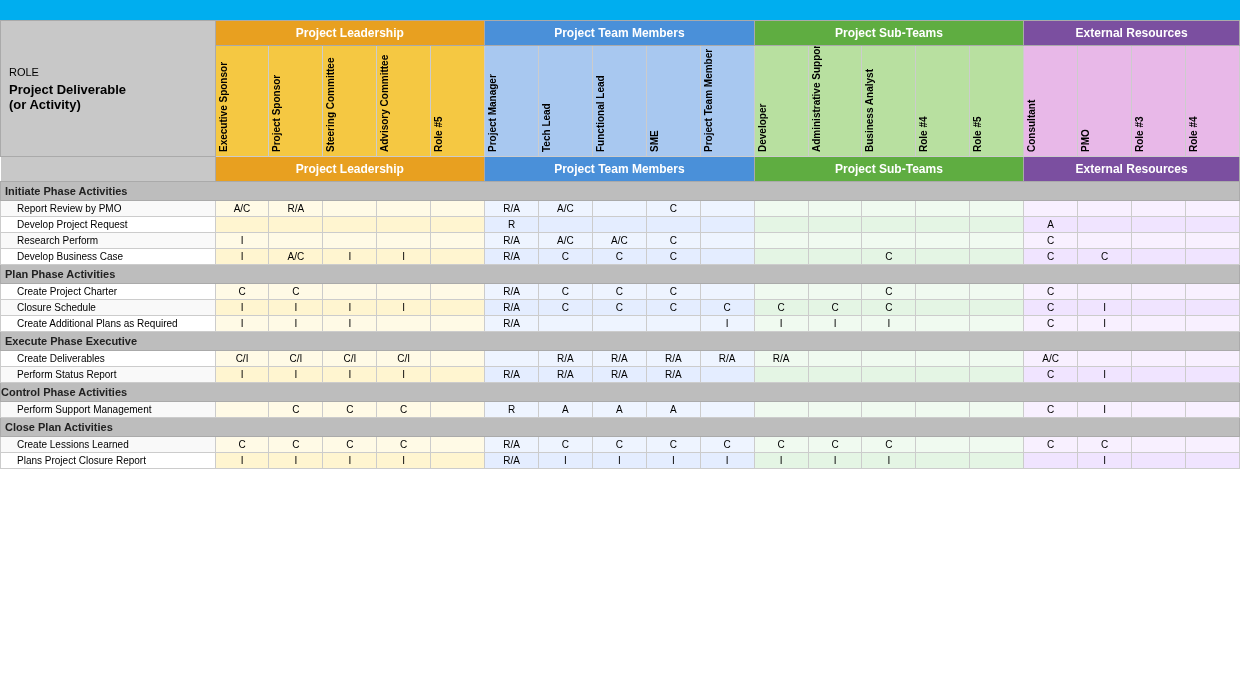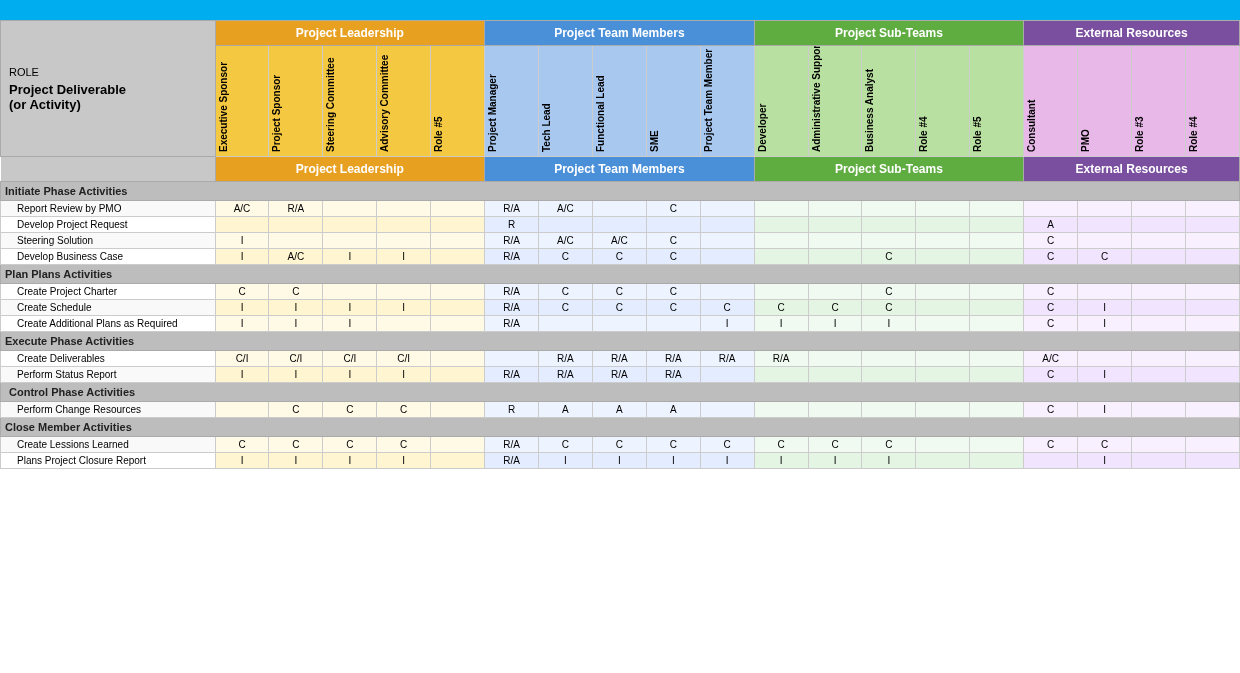--- a/index.html
+++ b/index.html
@@ -260,21 +260,21 @@
           <td style="background: rgb(228, 245, 228);"></td>
           <td style="background: rgb(228, 245, 228);"></td>
           <td style="background: rgb(228, 245, 228);"></td>
           <td style="background: rgb(228, 245, 228);"></td>
           <td style="background: rgb(240, 228, 255);">A</td>
           <td style="background: rgb(240, 228, 255);"></td>
           <td style="background: rgb(240, 228, 255);"></td>
           <td style="background: rgb(240, 228, 255);"></td>
         </tr>
         <tr class="data-row activity-row">
-          <td class="activity-name">Steering Solution</td>
+          <td class="activity-name">Research Perform</td>
           <td style="background: rgb(255, 250, 230);">I</td>
           <td style="background: rgb(255, 250, 230);"></td>
           <td style="background: rgb(255, 250, 230);"></td>
           <td style="background: rgb(255, 250, 230);"></td>
           <td style="background: rgb(255, 250, 230);"></td>
           <td style="background: rgb(238, 244, 255);">R/A</td>
           <td style="background: rgb(238, 244, 255);">A/C</td>
           <td style="background: rgb(238, 244, 255);">A/C</td>
           <td style="background: rgb(238, 244, 255);">C</td>
           <td style="background: rgb(238, 244, 255);"></td>
@@ -304,21 +304,21 @@
           <td style="background: rgb(228, 245, 228);"></td>
           <td style="background: rgb(228, 245, 228);">C</td>
           <td style="background: rgb(228, 245, 228);"></td>
           <td style="background: rgb(228, 245, 228);"></td>
           <td style="background: rgb(240, 228, 255);">C</td>
           <td style="background: rgb(240, 228, 255);">C</td>
           <td style="background: rgb(240, 228, 255);"></td>
           <td style="background: rgb(240, 228, 255);"></td>
         </tr>
         <tr class="section-row">
-          <td colspan="20" style="font-weight: bold; font-size: 11px; padding-left: 4px;">Plan Plans Activities</td>
+          <td colspan="20" style="font-weight: bold; font-size: 11px; padding-left: 4px;">Plan Phase Activities</td>
         </tr>
         <tr class="data-row activity-row">
           <td class="activity-name">Create Project Charter</td>
           <td style="background: rgb(255, 250, 230);">C</td>
           <td style="background: rgb(255, 250, 230);">C</td>
           <td style="background: rgb(255, 250, 230);"></td>
           <td style="background: rgb(255, 250, 230);"></td>
           <td style="background: rgb(255, 250, 230);"></td>
           <td style="background: rgb(238, 244, 255);">R/A</td>
           <td style="background: rgb(238, 244, 255);">C</td>
@@ -329,21 +329,21 @@
           <td style="background: rgb(240, 250, 240);"></td>
           <td style="background: rgb(240, 250, 240);">C</td>
           <td style="background: rgb(240, 250, 240);"></td>
           <td style="background: rgb(240, 250, 240);"></td>
           <td style="background: rgb(248, 240, 255);">C</td>
           <td style="background: rgb(248, 240, 255);"></td>
           <td style="background: rgb(248, 240, 255);"></td>
           <td style="background: rgb(248, 240, 255);"></td>
         </tr>
         <tr class="data-row activity-row">
-          <td class="activity-name">Create Schedule</td>
+          <td class="activity-name">Closure Schedule</td>
           <td style="background: rgb(255, 245, 208);">I</td>
           <td style="background: rgb(255, 245, 208);">I</td>
           <td style="background: rgb(255, 245, 208);">I</td>
           <td style="background: rgb(255, 245, 208);">I</td>
           <td style="background: rgb(255, 245, 208);"></td>
           <td style="background: rgb(228, 237, 255);">R/A</td>
           <td style="background: rgb(228, 237, 255);">C</td>
           <td style="background: rgb(228, 237, 255);">C</td>
           <td style="background: rgb(228, 237, 255);">C</td>
           <td style="background: rgb(228, 237, 255);">C</td>
@@ -373,21 +373,21 @@
           <td style="background: rgb(240, 250, 240);">I</td>
           <td style="background: rgb(240, 250, 240);">I</td>
           <td style="background: rgb(240, 250, 240);"></td>
           <td style="background: rgb(240, 250, 240);"></td>
           <td style="background: rgb(248, 240, 255);">C</td>
           <td style="background: rgb(248, 240, 255);">I</td>
           <td style="background: rgb(248, 240, 255);"></td>
           <td style="background: rgb(248, 240, 255);"></td>
         </tr>
         <tr class="section-row">
-          <td colspan="20" style="font-weight: bold; font-size: 11px; padding-left: 4px;">Execute Phase Activities</td>
+          <td colspan="20" style="font-weight: bold; font-size: 11px; padding-left: 4px;">Execute Phase Executive</td>
         </tr>
         <tr class="data-row activity-row">
           <td class="activity-name">Create Deliverables</td>
           <td style="background: rgb(255, 250, 230);">C/I</td>
           <td style="background: rgb(255, 250, 230);">C/I</td>
           <td style="background: rgb(255, 250, 230);">C/I</td>
           <td style="background: rgb(255, 250, 230);">C/I</td>
           <td style="background: rgb(255, 250, 230);"></td>
           <td style="background: rgb(238, 244, 255);"></td>
           <td style="background: rgb(238, 244, 255);">R/A</td>
@@ -420,24 +420,24 @@
           <td style="background: rgb(228, 245, 228);"></td>
           <td style="background: rgb(228, 245, 228);"></td>
           <td style="background: rgb(228, 245, 228);"></td>
           <td style="background: rgb(228, 245, 228);"></td>
           <td style="background: rgb(240, 228, 255);">C</td>
           <td style="background: rgb(240, 228, 255);">I</td>
           <td style="background: rgb(240, 228, 255);"></td>
           <td style="background: rgb(240, 228, 255);"></td>
         </tr>
         <tr class="section-row">
-          <td colspan="20" style="font-weight: bold; font-size: 11px; padding-left: 8px;">Control Phase Activities</td>
-        </tr>
-        <tr class="data-row activity-row">
-          <td class="activity-name">Perform Change Resources</td>
+          <td colspan="20" style="font-weight: bold; font-size: 11px; padding-left: 0;">Control Phase Activities</td>
+        </tr>
+        <tr class="data-row activity-row">
+          <td class="activity-name">Perform Support Management</td>
           <td style="background: rgb(255, 250, 230);"></td>
           <td style="background: rgb(255, 250, 230);">C</td>
           <td style="background: rgb(255, 250, 230);">C</td>
           <td style="background: rgb(255, 250, 230);">C</td>
           <td style="background: rgb(255, 250, 230);"></td>
           <td style="background: rgb(238, 244, 255);">R</td>
           <td style="background: rgb(238, 244, 255);">A</td>
           <td style="background: rgb(238, 244, 255);">A</td>
           <td style="background: rgb(238, 244, 255);">A</td>
           <td style="background: rgb(238, 244, 255);"></td>
@@ -445,21 +445,21 @@
           <td style="background: rgb(240, 250, 240);"></td>
           <td style="background: rgb(240, 250, 240);"></td>
           <td style="background: rgb(240, 250, 240);"></td>
           <td style="background: rgb(240, 250, 240);"></td>
           <td style="background: rgb(248, 240, 255);">C</td>
           <td style="background: rgb(248, 240, 255);">I</td>
           <td style="background: rgb(248, 240, 255);"></td>
           <td style="background: rgb(248, 240, 255);"></td>
         </tr>
         <tr class="section-row">
-          <td colspan="20" style="font-weight: bold; font-size: 11px; padding-left: 4px;">Close Member Activities</td>
+          <td colspan="20" style="font-weight: bold; font-size: 11px; padding-left: 4px;">Close Plan Activities</td>
         </tr>
         <tr class="data-row activity-row">
           <td class="activity-name">Create Lessions Learned</td>
           <td style="background: rgb(255, 250, 230);">C</td>
           <td style="background: rgb(255, 250, 230);">C</td>
           <td style="background: rgb(255, 250, 230);">C</td>
           <td style="background: rgb(255, 250, 230);">C</td>
           <td style="background: rgb(255, 250, 230);"></td>
           <td style="background: rgb(238, 244, 255);">R/A</td>
           <td style="background: rgb(238, 244, 255);">C</td>

